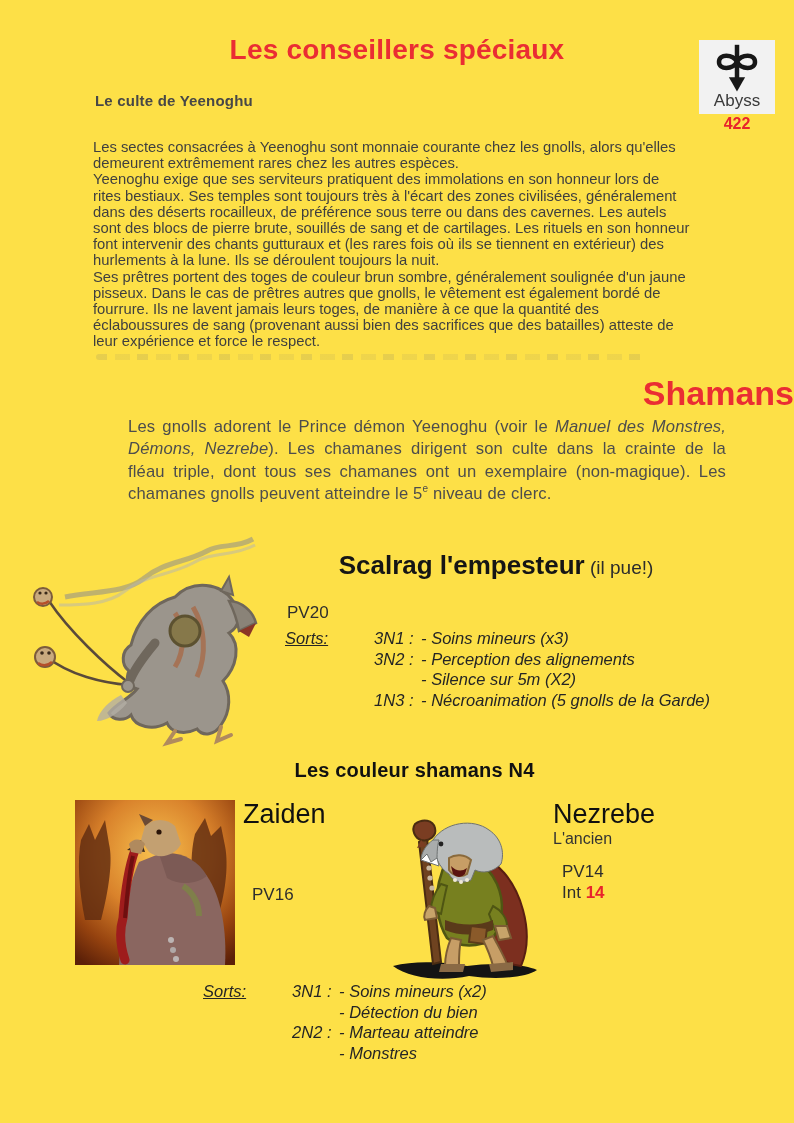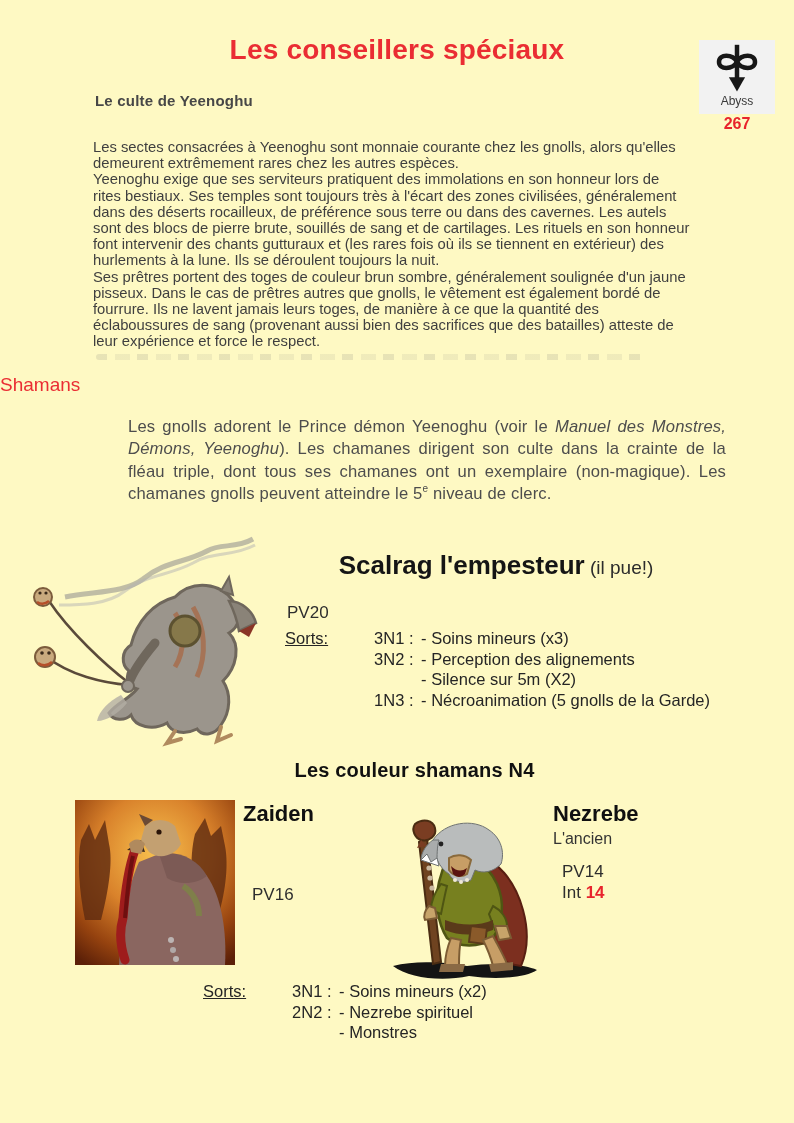--- a/index.html
+++ b/index.html
@@ -1,79 +1,79 @@
 <!DOCTYPE html>
 <html lang="fr"><head>
 <meta charset="utf-8">
 <style>
   html,body{margin:0;padding:0;background:#ffffff;}
   .page{
-    position:relative;width:794px;height:1123px;background:#fef9c3;overflow:hidden;
+    position:relative;width:794px;height:1123px;background:#fde047;overflow:hidden;
     font-family:"Liberation Sans","DejaVu Sans",sans-serif;color:#3f3f3f;
   }
   
   .doc-title{
     position:absolute;left:0;right:0;top:34px;text-align:center;
     font-size:28px;line-height:31px;font-weight:bold;color:#ea2d33;letter-spacing:.2px;
   }
   .badge{position:absolute;left:699px;top:40px;width:76px;text-align:center;}
   .badge-box{background:#f2f2f2;width:76px;height:74px;display:flex;flex-direction:column;align-items:center;justify-content:flex-start;}
   .badge-box svg{margin-top:3px;}
-  .badge-label{font-size:12px;color:#3a3a3a;line-height:12px;margin-top:-2px;}
+  .badge-label{font-size:17px;color:#3a3a3a;line-height:12px;margin-top:-2px;}
   .badge-number{font-size:16px;font-weight:bold;color:#e8242c;line-height:18px;margin-top:1px;}
   .section-label{
     position:absolute;left:95px;top:92px;font-size:15px;font-weight:bold;color:#474747;letter-spacing:.2px;
   }
   
   .para1{
     position:absolute;left:93px;top:139px;width:655px;
     font-size:14.8px;line-height:16.2px;color:#3f3f3f;white-space:pre-line;
   }
   .scan-artifact{
     position:absolute;left:96px;top:354px;width:548px;height:6px;opacity:.45;border-radius:3px;
     background:repeating-linear-gradient(90deg,rgba(110,110,110,.35) 0 11px,rgba(110,110,110,0) 11px 19px,rgba(110,110,110,.22) 19px 34px,rgba(110,110,110,0) 34px 41px);
   }
   
   .shamans-heading{
-    position:absolute;left:0;right:0;top:374px;text-align:left;
-    font-size:19px;font-weight:normal;color:#ea2d33;
+    position:absolute;left:0;right:0;top:374px;text-align:right;
+    font-size:34px;font-weight:bold;color:#ea2d33;
   }
   .shamans-para{
     position:absolute;left:128px;top:416px;width:598px;
     font-size:16.6px;line-height:22.4px;color:#4d4d4d;letter-spacing:.15px;
   }
   .jline{text-align:justify;text-align-last:justify;}
   .jline-last{text-align-last:left;}
   .it{font-style:italic;}
   .sup{font-size:10px;vertical-align:super;line-height:0;}
   
   .scalrag-art{position:absolute;left:25px;top:535px;width:235px;height:215px;}
   .scalrag-head{position:absolute;left:266px;top:551px;width:460px;text-align:center;color:#151515;}
   .scalrag-name{font-size:26px;font-weight:bold;line-height:28px;}
   .scalrag-name .suffix{font-size:19px;font-weight:normal;color:#2c2c2c;}
   .scalrag-rank{font-size:21px;font-weight:bold;margin-top:3px;margin-right:58px;letter-spacing:.3px;}
   .stat-pv{position:absolute;font-size:17px;color:#2e2e2e;}
   .pv-scalrag{left:287px;top:603px;}
-  .sorts{position:absolute;display:flex;font-size:16.5px;line-height:20.5px;color:#252525;}
+  .sorts{position:absolute;display:flex;font-size:16.5px;line-height:20.5px;color:#252525;font-style:italic;}
   .sorts-top{left:285px;top:628px;}
   .sorts-bottom{left:203px;top:981px;}
   .sorts-label{text-decoration:underline;white-space:nowrap;}
   .spell-rows{margin-left:46px;}
   .spell-row{display:flex;align-items:flex-end;}
   .spell-code{width:47px;flex:none;}
   
   .adjoints-heading{
     position:absolute;left:35px;right:0;top:759px;text-align:center;
     font-size:20px;font-weight:bold;color:#111;letter-spacing:.2px;
   }
   .zaiden-art{position:absolute;left:75px;top:800px;width:160px;height:165px;}
   .char-block{position:absolute;color:#2a2a2a;}
   .zaiden-block{left:243px;top:801px;width:130px;}
   .nezrebe-block{left:553px;top:801px;width:140px;}
-  .char-name{font-size:22px;font-weight:bold;color:#101010;line-height:26px;}
+  .char-name{font-size:27px;font-weight:normal;color:#101010;line-height:26px;}
   .char-sub{font-size:16px;line-height:18.5px;margin-top:3px;white-space:pre-line;color:#333;}
   .pv-zaiden{left:252px;top:885px;}
   .nezrebe-art{position:absolute;left:375px;top:814px;width:175px;height:170px;}
   .pv-nezrebe{left:562px;top:862px;}
   .int-line{position:absolute;left:562px;top:883px;font-size:17px;color:#2e2e2e;}
   .int-value{color:#e8242c;font-weight:bold;}
   svg{display:block;}
 </style>
 </head>
 <body>
@@ -86,21 +86,21 @@
 
   <div class="badge">
     <div class="badge-box">
       <svg width="54" height="54" viewBox="0 0 60 60" aria-hidden="true">
         <path d="M30,21 C25,12 10,12 10,21 C10,30 25,30 30,21 C35,12 50,12 50,21 C50,30 35,30 30,21" fill="none" stroke="#171717" stroke-width="5"></path>
         <line x1="30" y1="2" x2="30" y2="40" stroke="#171717" stroke-width="5"></line>
         <polygon points="21,38 39,38 30,54" fill="#171717"></polygon>
       </svg>
       <div class="badge-label">Abyss</div>
     </div>
-    <div class="badge-number">267</div>
+    <div class="badge-number">422</div>
   </div>
 
   <div class="section-label">Le culte de Yeenoghu</div>
 
   <div class="para1">Les sectes consacrées à Yeenoghu sont monnaie courante chez les gnolls, alors qu'elles
 demeurent extrêmement rares chez les autres espèces.
 Yeenoghu exige que ses serviteurs pratiquent des immolations en son honneur lors de
 rites bestiaux. Ses temples sont toujours très à l'écart des zones civilisées, généralement
 dans des déserts rocailleux, de préférence sous terre ou dans des cavernes. Les autels
 sont des blocs de pierre brute, souillés de sang et de cartilages. Les rituels en son honneur
@@ -111,21 +111,21 @@
 fourrure. Ils ne lavent jamais leurs toges, de manière à ce que la quantité des
 éclaboussures de sang (provenant aussi bien des sacrifices que des batailles) atteste de
 leur expérience et force le respect.</div>
 
   <div class="scan-artifact"></div>
 
   <div class="shamans-heading">Shamans</div>
 
   <div class="shamans-para">
     <div class="jline"><span>Les gnolls adorent le Prince démon Yeenoghu (voir le </span><span class="it">Manuel des Monstres,</span></div>
-    <div class="jline"><span class="it">Démons, Yeenoghu</span><span>). Les chamanes dirigent son culte dans la crainte de la</span></div>
+    <div class="jline"><span class="it">Démons, Nezrebe</span><span>). Les chamanes dirigent son culte dans la crainte de la</span></div>
     <div class="jline">fléau triple, dont tous ses chamanes ont un exemplaire (non-magique). Les</div>
     <div class="jline jline-last"><span>chamanes gnolls peuvent atteindre le 5</span><span class="sup">e</span><span> niveau de clerc.</span></div>
   </div>
 
   <svg class="scalrag-art" viewBox="0 0 235 215" aria-hidden="true">
     <path d="M228,4 C210,14 196,8 182,16 C160,28 140,26 118,44 C100,58 70,56 40,62" fill="none" stroke="#8d8d8d" stroke-width="5" opacity=".55"></path>
     <path d="M230,10 C208,22 188,16 168,28 C146,40 120,40 100,56 C82,70 56,70 34,70" fill="none" stroke="#b3b3b3" stroke-width="3" opacity=".5"></path>
     <path d="M104,148 C80,130 44,96 24,66" fill="none" stroke="#5a4a3a" stroke-width="2.5"></path>
     <path d="M104,150 C78,148 44,140 22,122" fill="none" stroke="#5a4a3a" stroke-width="2.5"></path>
     <circle cx="18" cy="62" r="9" fill="#c9aa7e" stroke="#7c5c3c" stroke-width="2"></circle>
@@ -249,22 +249,26 @@
   <div class="int-line"><span>Int </span><span class="int-value">14</span></div>
 
   <div class="sorts sorts-bottom">
     <span class="sorts-label">Sorts:</span>
     <div class="spell-rows">
       <div class="spell-row">
           <span class="spell-code">3N1 :</span>
           <span>- Soins mineurs (x2)</span>
         </div>
       <div class="spell-row">
+          <span class="spell-code"></span>
+          <span>- Détection du bien</span>
+        </div>
+      <div class="spell-row">
           <span class="spell-code">2N2 :</span>
-          <span>- Nezrebe spirituel</span>
+          <span>- Marteau atteindre</span>
         </div>
       <div class="spell-row">
           <span class="spell-code"></span>
           <span>- Monstres</span>
         </div>
     </div>
   </div>
 
 </div>
 

